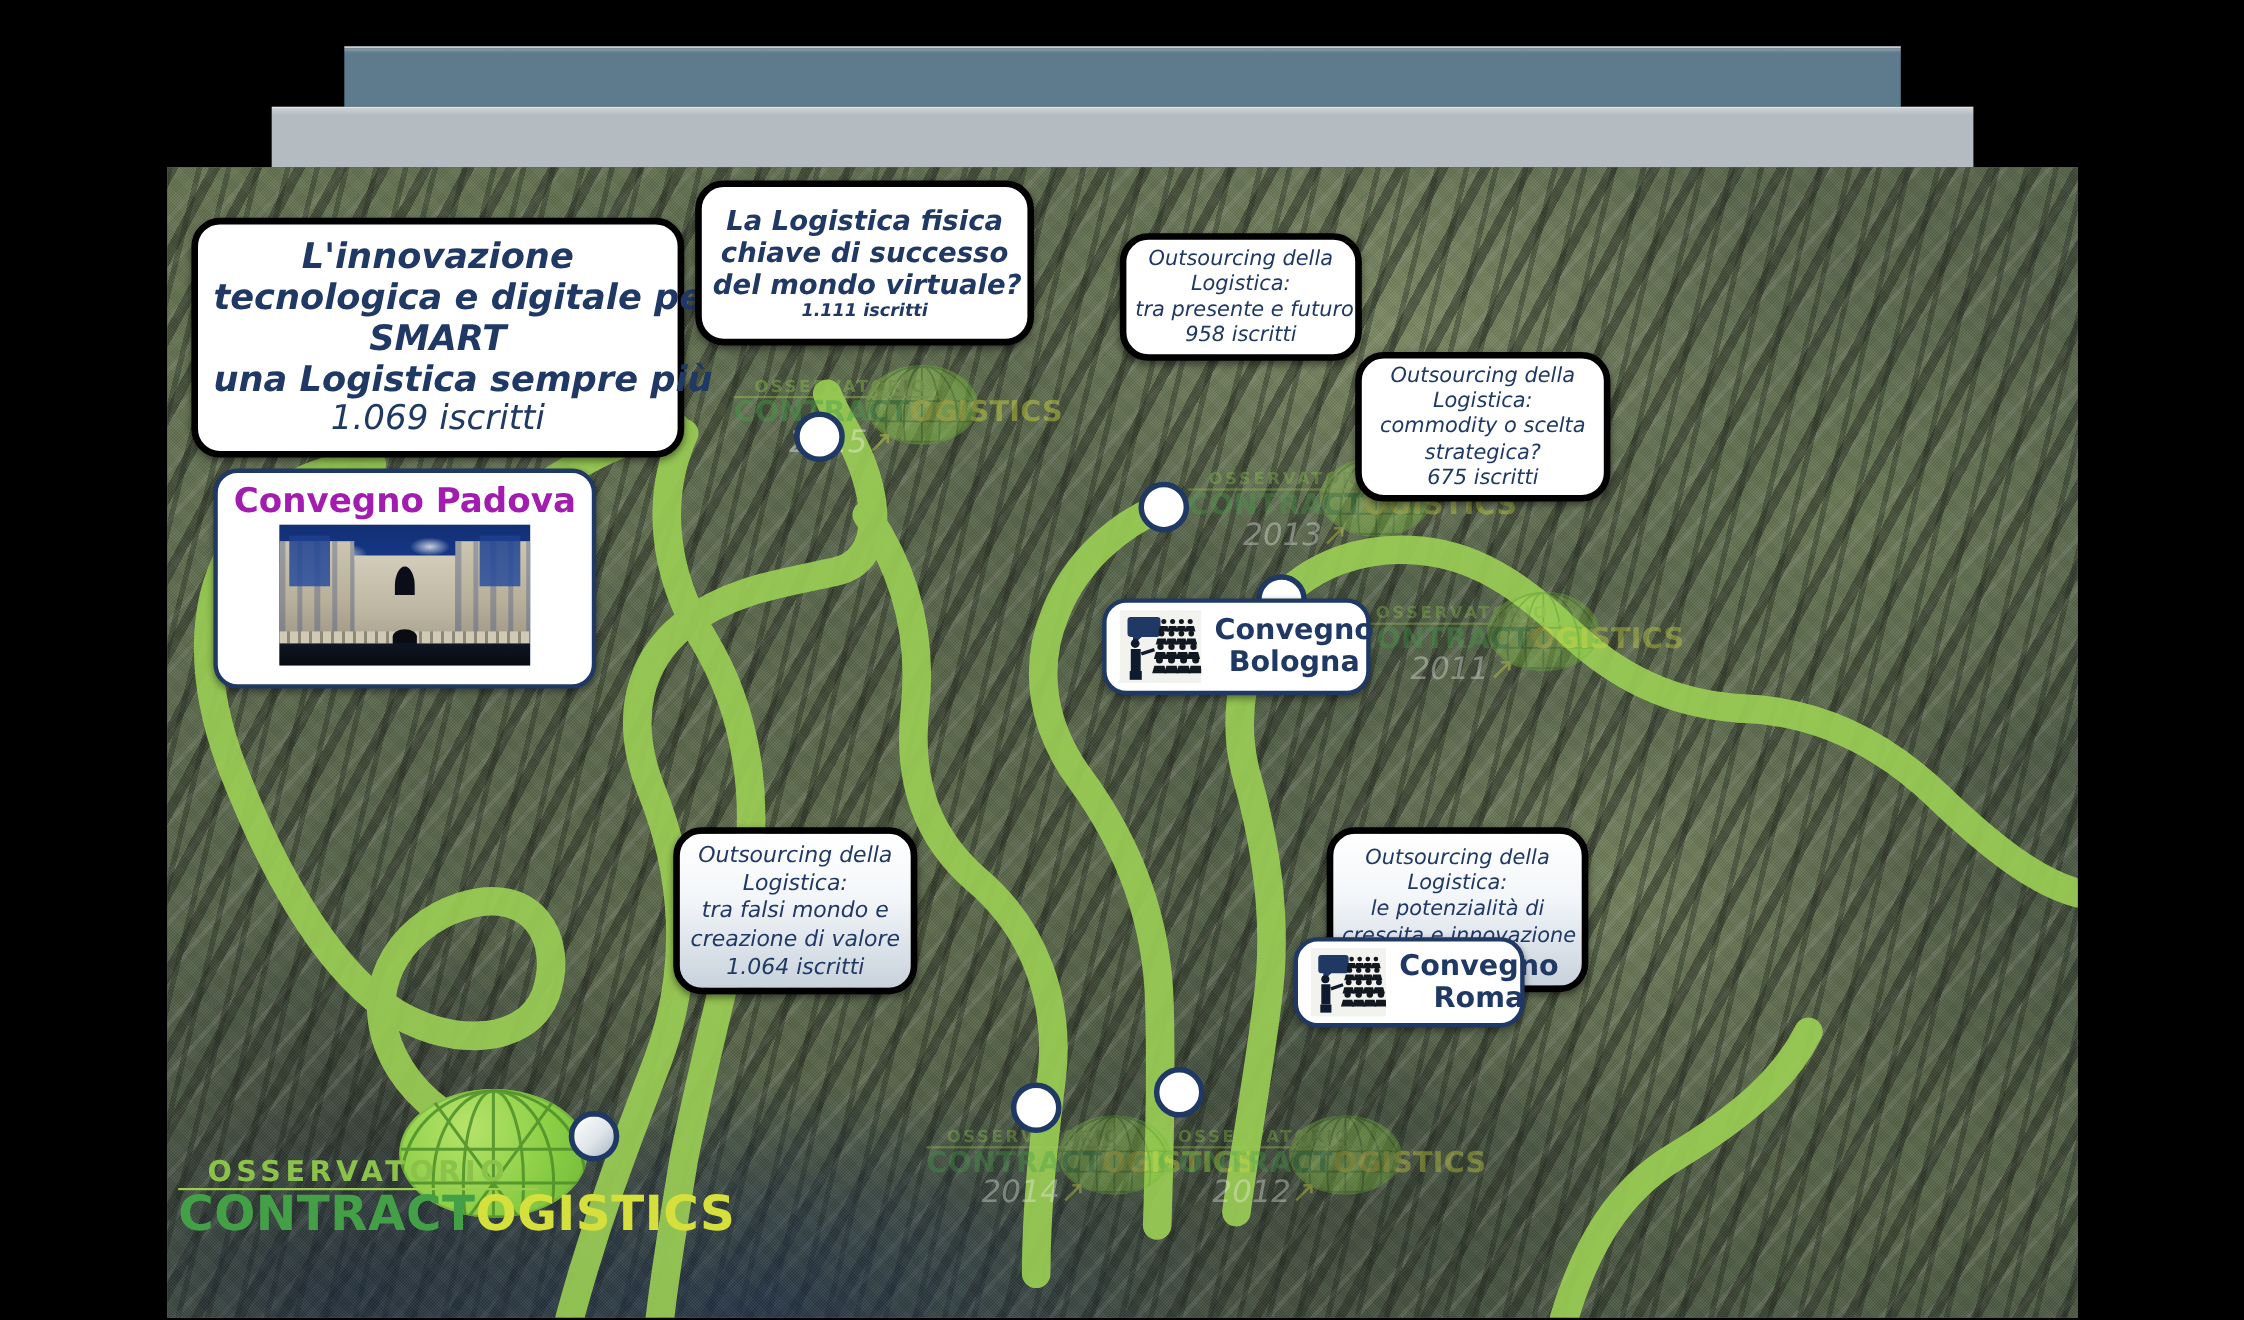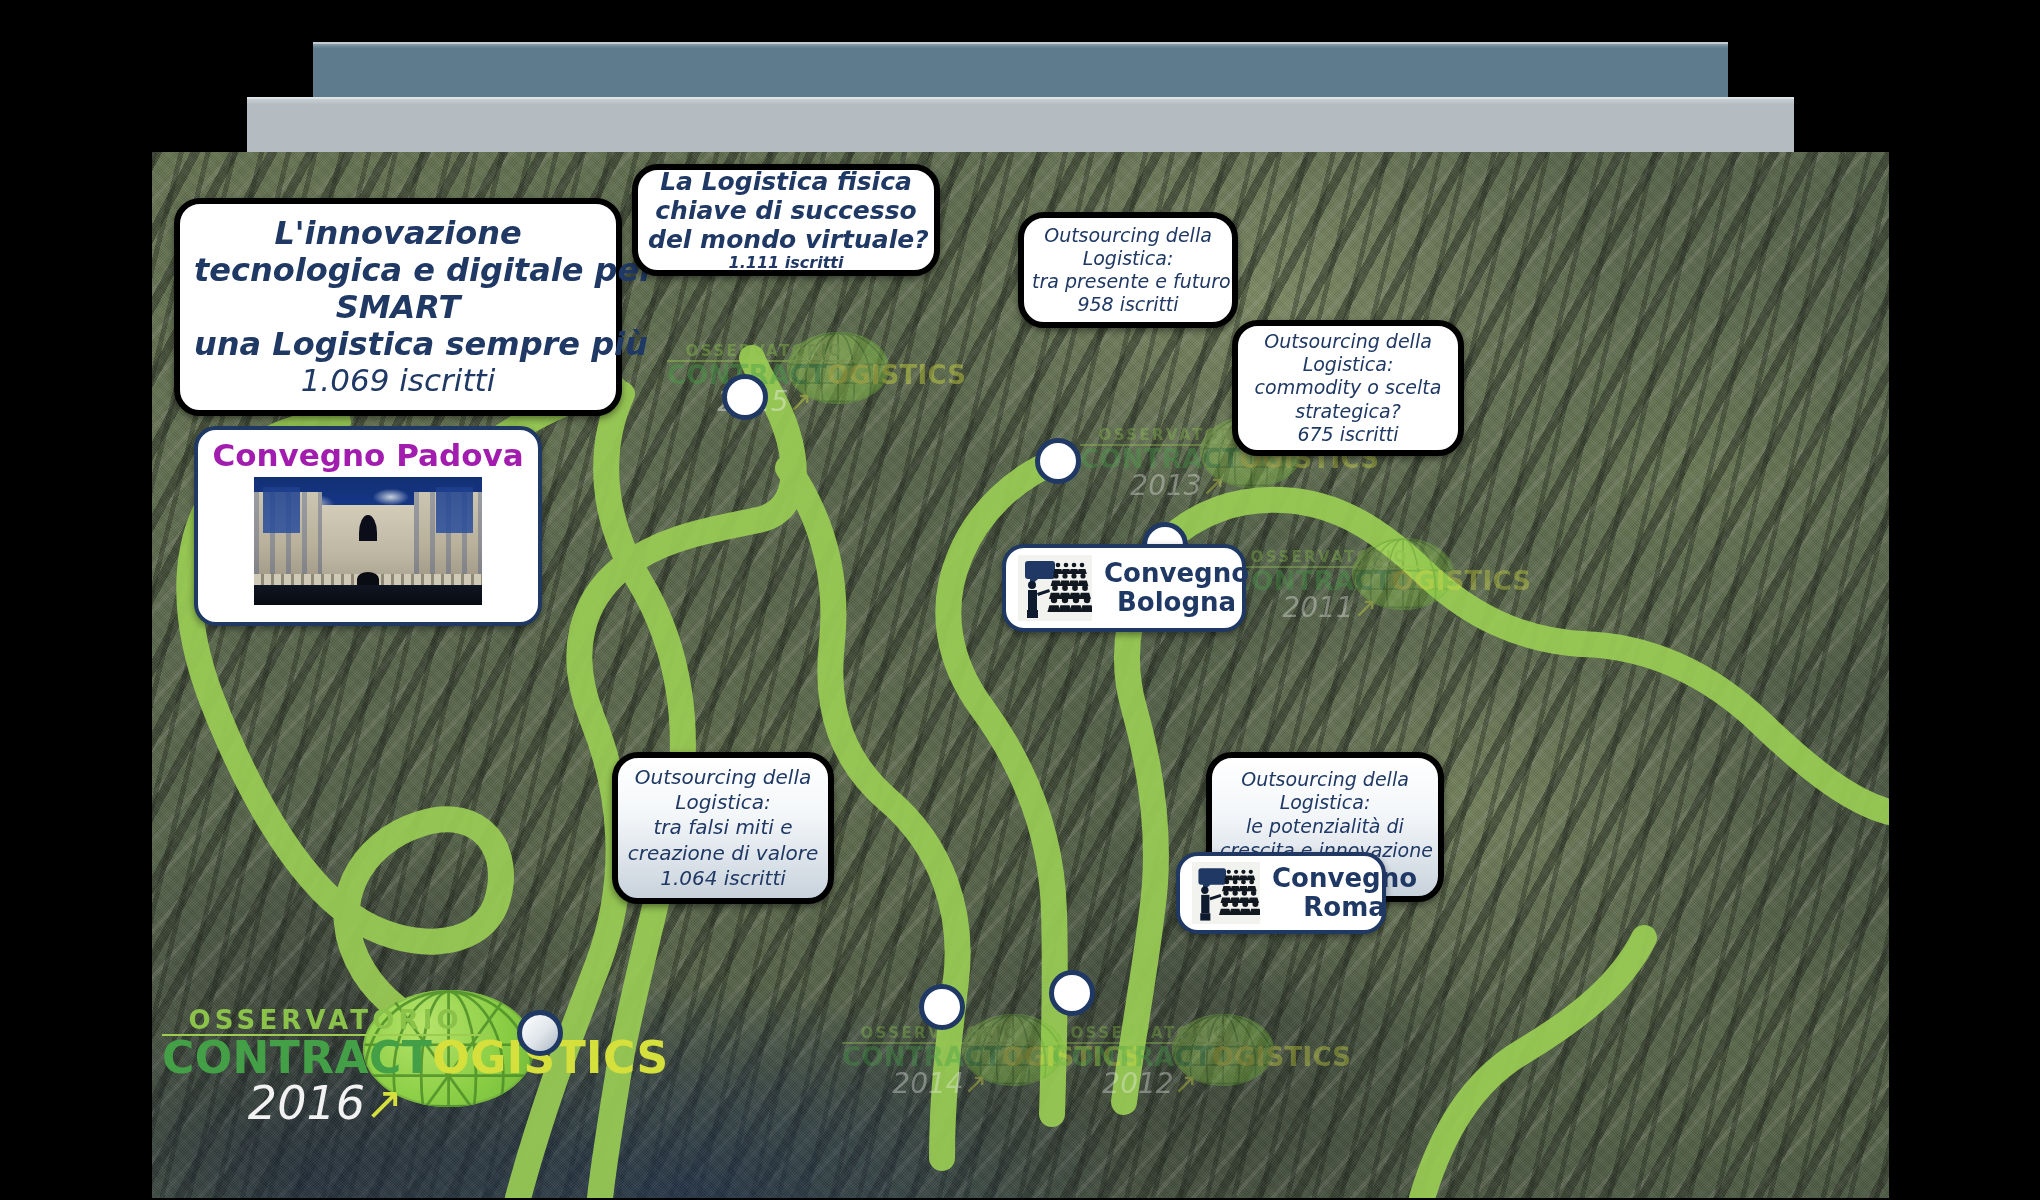--- a/index.html
+++ b/index.html
@@ -198,21 +198,21 @@
     font-weight: bold;
     white-space: nowrap;
   }
 
   
   #title-box { left: 22px; top: 46px; width: 448px; height: 218px; padding: 10px 14px; }
   #title-box .line { font-size: 32px; line-height: 1.16; }
   #title-box .line.count { font-weight: normal; font-size: 31px; }
 
   
-  #fisica-box { left: 480px; top: 12px; width: 308px; height: 112px; padding: 6px 10px; }
+  #fisica-box { left: 480px; top: 12px; width: 308px; height: 150px; padding: 6px 10px; }
   #fisica-box .line { font-size: 25px; line-height: 1.16; }
   #fisica-box .line.count { font-weight: bold; font-size: 16px; }
 
   
   #presente-box { left: 866px; top: 60px; width: 220px; height: 116px; padding: 5px 8px; }
   #presente-box .line { font-size: 19px; line-height: 1.22; font-weight: normal; }
 
   
   #commodity-box { left: 1080px; top: 168px; width: 232px; height: 136px; padding: 5px 8px; }
   #commodity-box .line { font-size: 19px; line-height: 1.22; font-weight: normal; }
@@ -403,23 +403,20 @@
               <line x1="18" y1="6" x2="82" y2="94"></line>
               <line x1="82" y1="6" x2="18" y2="94"></line>
             </g>
           </svg>
         </div>
         <div class="txt-wrap">
           <span class="l-osservatorio">OSSERVATORIO</span>
           <span class="l-row">
             <span class="l-contract">CONTRACT</span><span class="l-logistics">OGISTICS</span>
           </span>
-          <span class="l-year-row">
-            <span>2016</span><span class="arrow-up">↗</span>
-          </span>
         </div>
       </div>
     </div>
 
     <div class="logo small faded" id="logo2015" style="left:515px; top:180px;">
       <div class="logo-inner">
         <div class="globe">
           <svg class="globe-lines" viewBox="0 0 100 100" preserveAspectRatio="none">
             <g stroke="#4e8f2a" stroke-width="1.6" fill="none" opacity="0.85">
               <ellipse cx="50" cy="50" rx="49" ry="49"></ellipse>
@@ -565,21 +562,21 @@
       <span class="line">Outsourcing della</span>
       <span class="line">Logistica:</span>
       <span class="line">commodity o scelta</span>
       <span class="line">strategica?</span>
       <span class="line">675 iscritti</span>
     </div>
 
     <div class="callout heavy silver" id="falsimiti-box">
       <span class="line">Outsourcing della</span>
       <span class="line">Logistica:</span>
-      <span class="line">tra falsi miti e</span>
+      <span class="line">tra falsi mondo e</span>
       <span class="line">creazione di valore</span>
       <span class="line">1.064 iscritti</span>
     </div>
 
     <div class="callout heavy silver" id="potenzialita-box">
       <span class="line">Outsourcing della</span>
       <span class="line">Logistica:</span>
       <span class="line">le potenzialità di</span>
       <span class="line">crescita e innovazione</span>
       <span class="line">846 iscritti</span>

